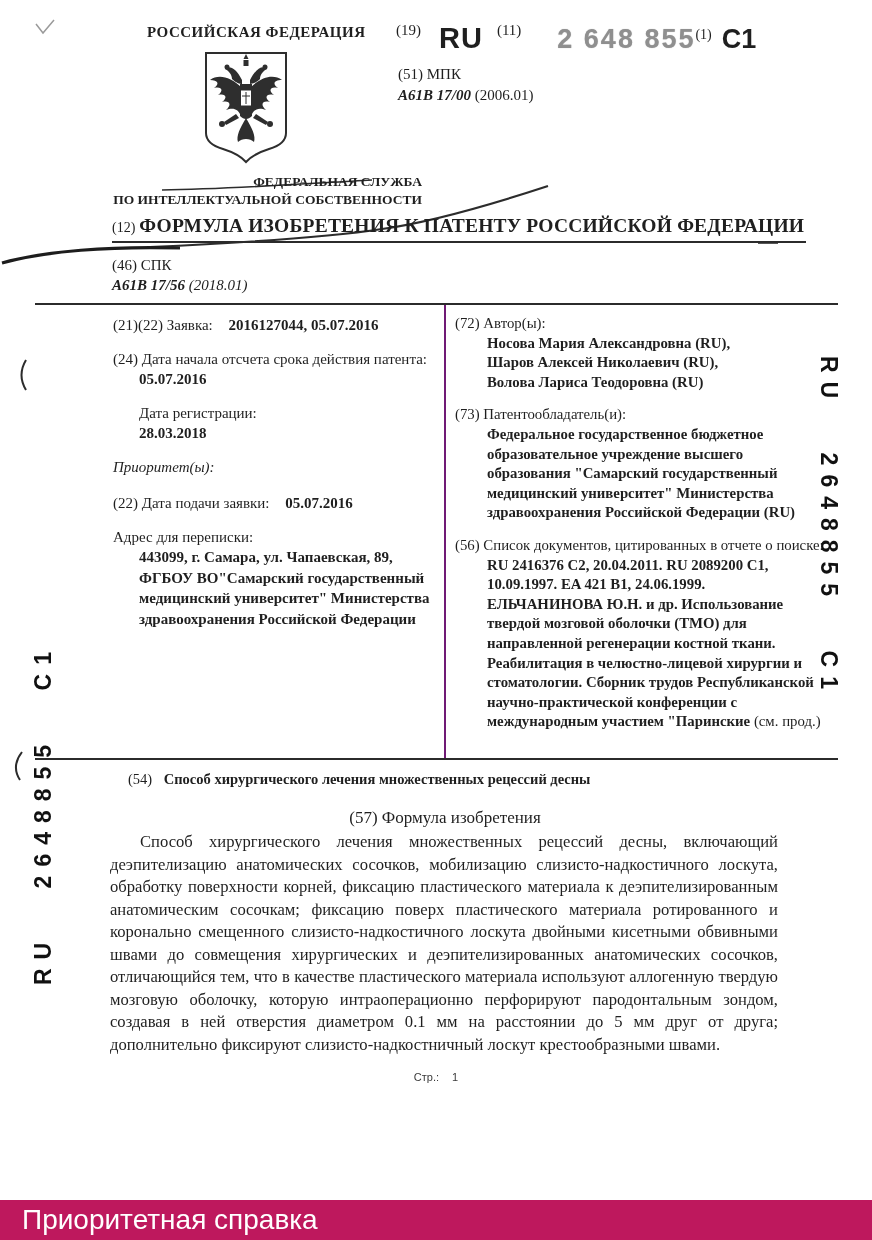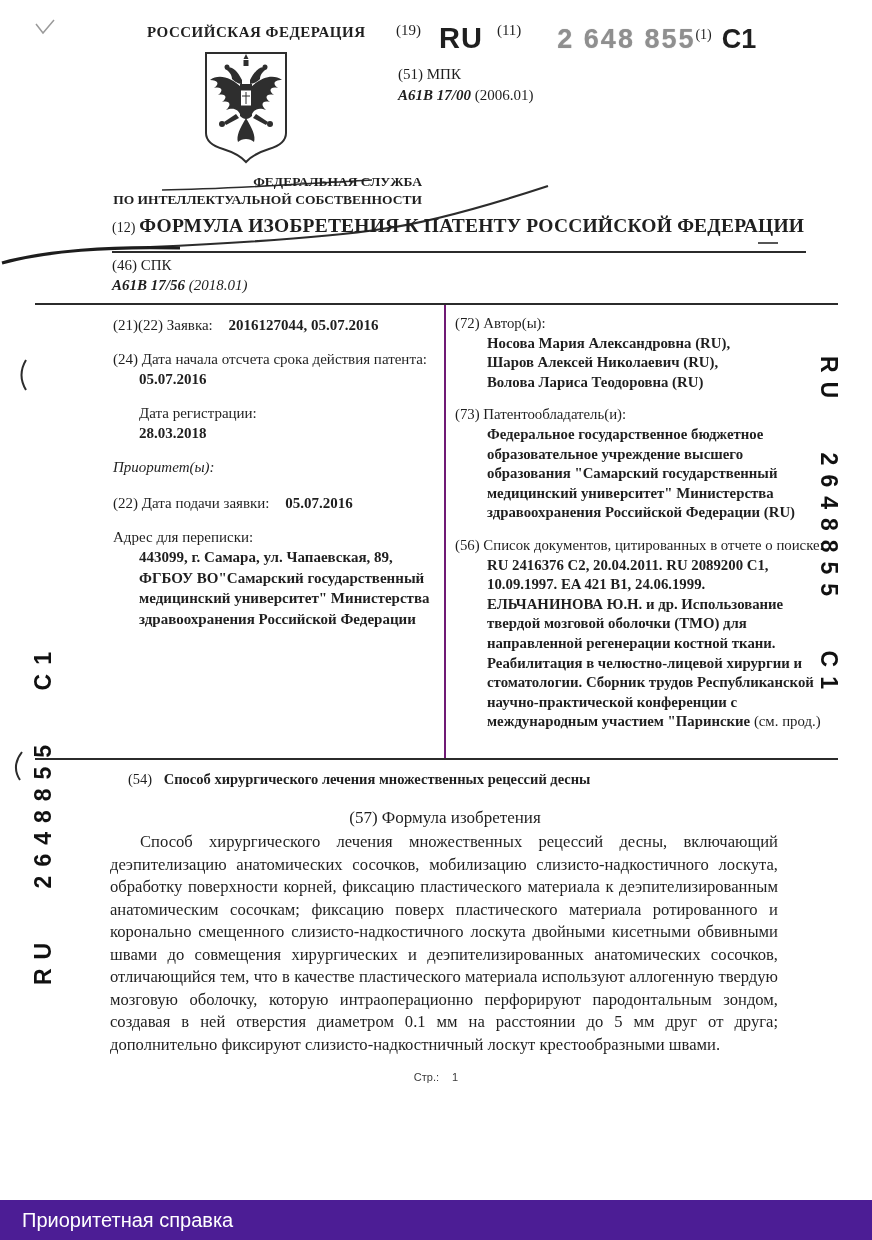--- a/index.html
+++ b/index.html
@@ -16,21 +16,21 @@
   .publine{left:396px;top:22px;width:440px;white-space:nowrap;}
   .publine .code{font-size:15px;vertical-align:top;}
   .publine .ru{font-family:"Liberation Sans",sans-serif;font-size:29px;font-weight:bold;margin:0 14px 0 18px;letter-spacing:1px;}
   .publine .stamp{font-family:"Liberation Sans",sans-serif;font-size:27px;font-weight:bold;color:#8f8f8f;letter-spacing:2px;margin-left:36px;text-shadow:0 0 1px #b5b5b5;}
   .publine sup{font-size:14px;vertical-align:9px;}
   .publine .kind{font-family:"Liberation Sans",sans-serif;font-size:27px;font-weight:bold;margin-left:10px;}
   .ipc{left:398px;top:64px;font-size:15px;line-height:21px;}
   .ipc .cls{font-weight:bold;font-style:italic;}
   .ipc .ver{font-style:normal;}
   .agency{left:30px;top:173px;width:392px;text-align:right;font-size:13.5px;font-weight:bold;line-height:18px;}
-  .doc-title{left:112px;top:215px;width:694px;border-bottom:2px solid #2b2b2b;padding-bottom:14px;white-space:nowrap;}
+  .doc-title{left:112px;top:215px;width:694px;border-bottom:2px solid #2b2b2b;padding-bottom:4px;white-space:nowrap;}
   .doc-title .num{font-size:14px;}
   .doc-title .ttl{font-size:19.5px;font-weight:bold;letter-spacing:.2px;}
   .spc{left:112px;top:255px;font-size:15px;line-height:20px;}
   .spc .cls{font-weight:bold;font-style:italic;}
   .spc .ver{font-style:italic;}
 
   
   .biblio{left:35px;top:303px;width:803px;height:457px;border-top:2px solid #2b2b2b;border-bottom:2px solid #2b2b2b;display:flex;box-sizing:border-box;overflow:hidden;}
   .col-left{width:411px;box-sizing:border-box;border-right:2px solid #701a75;padding:10px 14px 10px 78px;font-size:15px;line-height:20.5px;}
   .col-right{flex:1;box-sizing:border-box;padding:9px 14px 8px 9px;font-size:14.8px;line-height:19.6px;}
@@ -50,22 +50,22 @@
   .claim{left:110px;top:831px;width:668px;font-size:16.6px;line-height:22.5px;text-align:justify;text-indent:30px;}
   .pageno{left:0;top:1071px;width:872px;text-align:center;font-family:"Liberation Sans",sans-serif;font-size:11px;color:#3a3a3a;}
   .pageno .n{margin-left:10px;}
 
   
   .vside{font-family:"Liberation Sans",sans-serif;font-weight:bold;font-size:23px;letter-spacing:9px;word-spacing:30px;white-space:nowrap;color:#111;}
   .vleft{left:30px;top:985px;width:355px;height:42px;transform:rotate(-90deg);transform-origin:0 0;}
   .vright{left:842px;top:356px;width:334px;height:42px;transform:rotate(90deg);transform-origin:0 0;}
 
   
-  .bottom-bar{left:0;top:1200px;width:872px;height:40px;background:#4c1d95;color:#fff;
-    font-family:"Liberation Sans",sans-serif;font-size:20px;line-height:40px;padding-left:22px;box-sizing:border-box;}
+  .bottom-bar{left:0;top:1200px;width:872px;height:40px;background:#be185d;color:#fff;
+    font-family:"Liberation Sans",sans-serif;font-size:28px;line-height:40px;padding-left:22px;box-sizing:border-box;}
 
   
   .artifacts{left:0;top:0;width:872px;height:1240px;pointer-events:none;}
 </style>
 </head>
 <body>
 
 <div>
 
   <svg class="abs artifacts" viewBox="0 0 872 1240">

